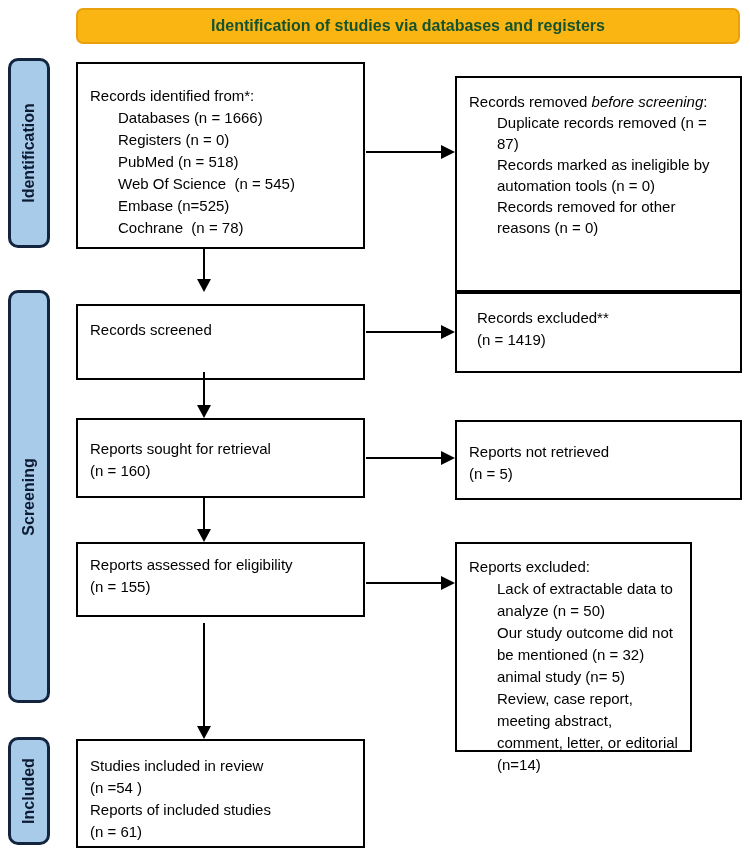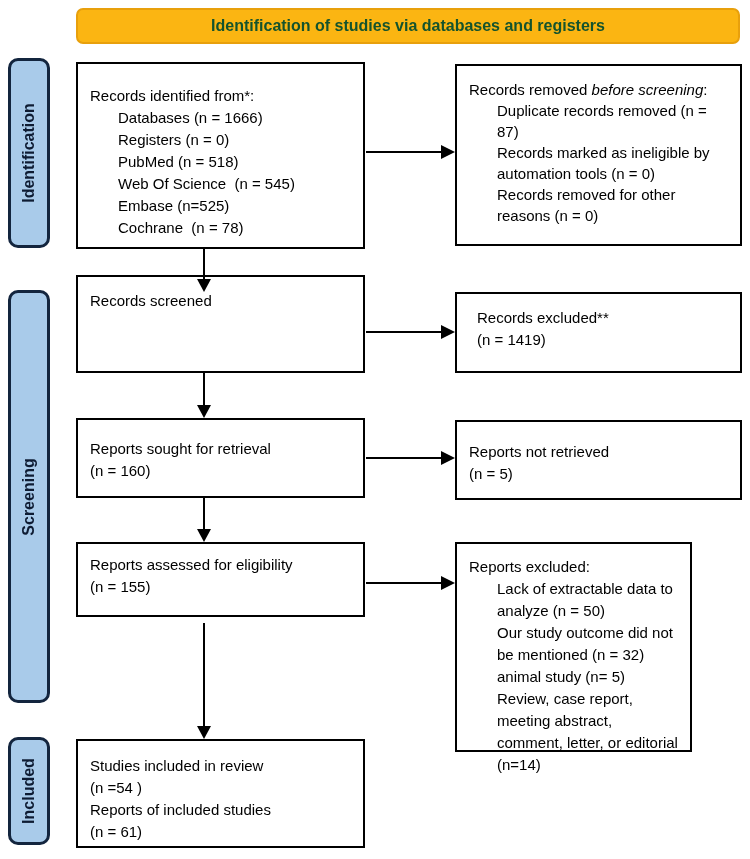--- a/index.html
+++ b/index.html
@@ -44,22 +44,22 @@
     background: #ffffff;
     border: 2px solid #000000;
     box-sizing: border-box;
     font-size: 15px;
     line-height: 22px;
     padding: 12px 8px 6px 12px;
   }
   .fbox .line, .fbox .item, .fbox .title { white-space: pre-wrap; }
   .fbox .item { margin-left: 28px; }
   .box-identified        { left: 76px;  top: 62px;  width: 289px; height: 187px; padding-top: 21px; }
-  .box-removed           { left: 455px; top: 64px;  width: 287px; height: 182px; line-height: 21px; padding-top: 13px; }
-  .box-screened          { left: 76px;  top: 275px; width: 289px; height: 98px;  padding-top: 13px; }
+  .box-removed           { left: 455px; top: 76px;  width: 287px; height: 216px; line-height: 21px; padding-top: 13px; }
+  .box-screened          { left: 76px;  top: 304px; width: 289px; height: 76px;  padding-top: 13px; }
   .box-excluded          { left: 455px; top: 292px; width: 287px; height: 81px;  padding-top: 13px; padding-left: 20px; }
   .box-sought            { left: 76px;  top: 418px; width: 289px; height: 80px;  padding-top: 18px; }
   .box-not-retrieved     { left: 455px; top: 420px; width: 287px; height: 80px;  padding-top: 19px; }
   .box-assessed          { left: 76px;  top: 542px; width: 289px; height: 75px;  padding-top: 10px; }
   .box-reports-excluded  { left: 455px; top: 542px; width: 237px; height: 210px; }
   .box-included          { left: 76px;  top: 739px; width: 289px; height: 109px; padding-top: 14px; }
   .arrows {
     position: absolute;
     left: 0; top: 0;
     pointer-events: none;

